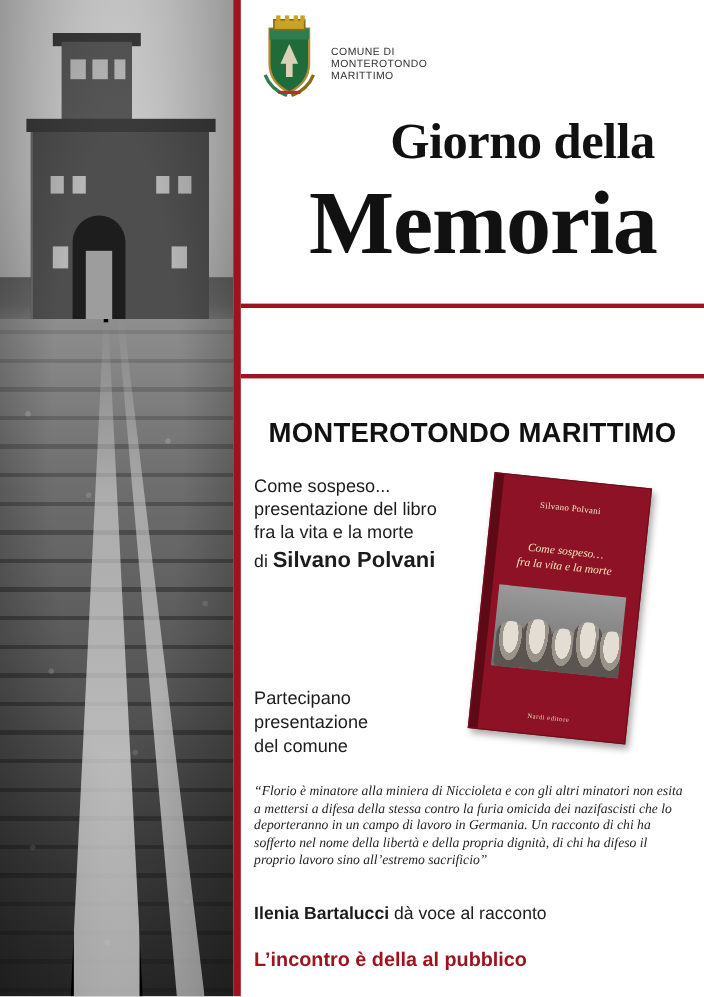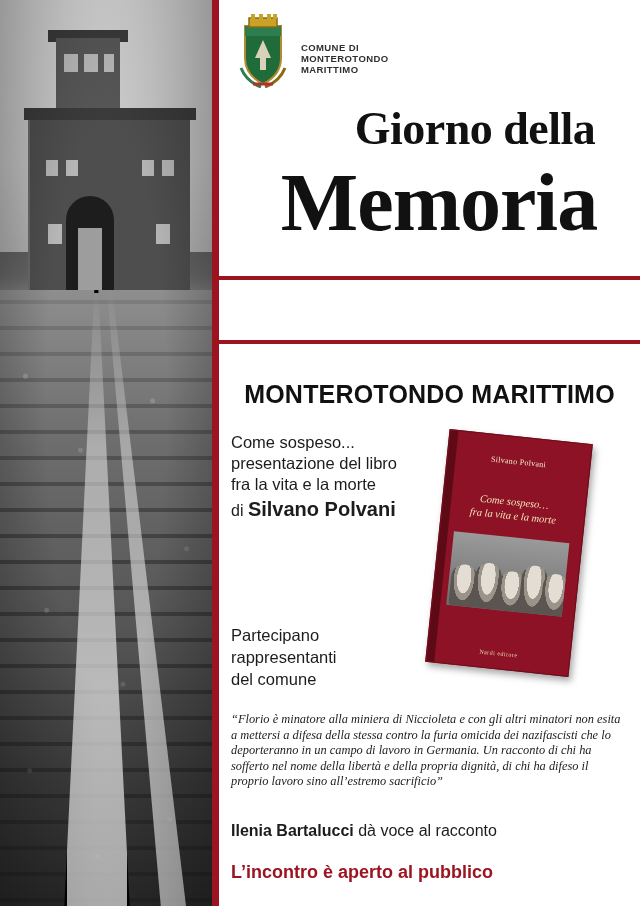--- a/index.html
+++ b/index.html
@@ -192,21 +192,21 @@
     align-items: center;
     gap: 10px;
   }
   .crest {
     position: relative;
     width: 56px; height: 76px;
   }
   .comune-text {
     font-size: 9.5px;
     line-height: 11px;
-    font-weight: bold;
+    font-weight: normal;
     color: #2f2f2f;
     letter-spacing: .4px;
     padding-top: 16px;
   }
 
   
   .title1 {
     position: absolute;
     left: 98px;
     top: 104px;
@@ -475,21 +475,21 @@
     <div class="place-line">MONTEROTONDO MARITTIMO</div>
 
     <div class="pres">
       <div class="l">Come sospeso...</div>
       <div class="l">presentazione del libro</div>
       <div class="l">fra la vita e la morte</div>
       <div class="author"><span class="small">di </span><span>Silvano Polvani</span></div>
     </div>
 
     <div class="partecipano" style="white-space:pre-line">Partecipano
-rappresentanti
+presentazione
 del comune</div>
 
     <div class="book">
       <div class="book-spine"></div>
       <div class="book-author">Silvano Polvani</div>
       <div class="book-title">
         <div>Come sospeso…</div>
         <div>fra la vita e la morte</div>
       </div>
       <div class="book-photo">
@@ -499,15 +499,15 @@
         <div class="face" style="left:72px; height:48px;"></div>
         <div class="face" style="left:94px; height:42px;"></div>
       </div>
       <div class="book-pub">Nardi editore</div>
     </div>
 
     <div class="quote">“Florio è minatore alla miniera di Niccioleta e con gli altri minatori non esita a mettersi a difesa della stessa contro la furia omicida dei nazifascisti che lo deporteranno in un campo di lavoro in Germania. Un racconto di chi ha sofferto nel nome della libertà e della propria dignità, di chi ha difeso il proprio lavoro sino all’estremo sacrificio”</div>
 
     <div class="voice"><b>Ilenia Bartalucci</b><span> dà voce al racconto</span></div>
 
-    <div class="open">L’incontro è aperto al pubblico</div>
+    <div class="open">L’incontro è della al pubblico</div>
   </div>
 </div>
 
 </body></html>

